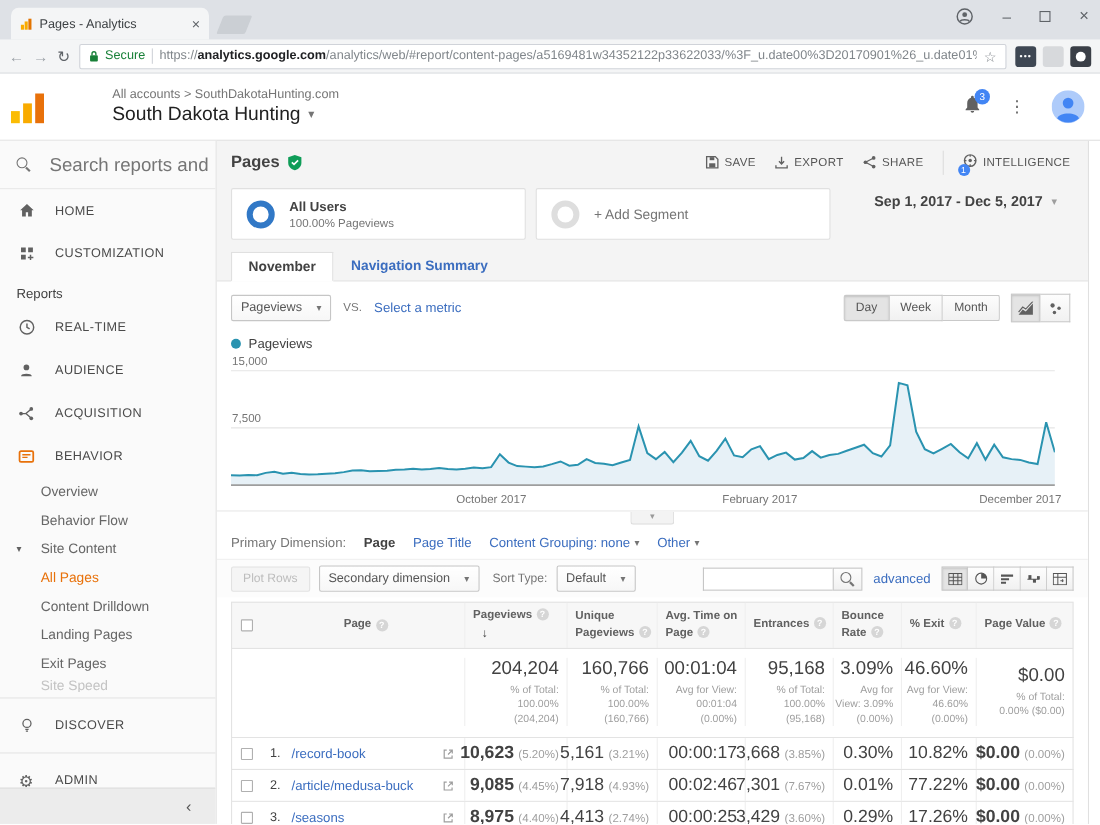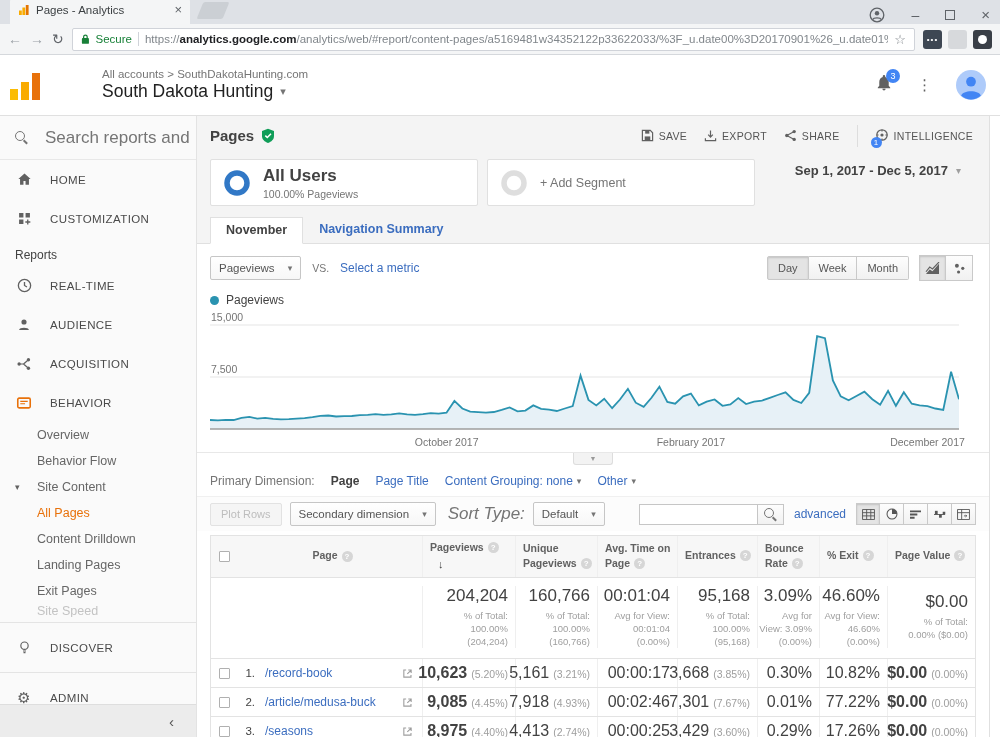--- a/index.html
+++ b/index.html
@@ -1,19 +1,19 @@
 <!DOCTYPE html>
 <html><head>
 <meta charset="utf-8">
 <style>
 * { box-sizing: border-box; margin:0; padding:0; }
 body { width:1000px; height:750px; overflow:hidden; font-family:"Liberation Sans",sans-serif; background:#fff; }
 
 
-.tabstrip { height:24px; background:#dee1e6; display:flex; align-items:flex-end; position:relative; }
+.tabstrip { height:36px; background:#dee1e6; display:flex; align-items:flex-end; position:relative; }
 .tab { width:180px; height:29px; background:#f4f5f6; border-radius:7px 7px 0 0; margin-left:10px; display:flex; align-items:center; padding:0 8px; font-size:11.5px; color:#3c4043; }
 .tab-title { margin:0 6px; flex:1; white-space:nowrap; overflow:hidden; }
 .tab-close { color:#5f6368; font-size:13px; cursor:default; }
 .newtab { width:26px; height:17px; background:#cbcfd4; transform:skewX(-22deg); margin:0 0 5px 10px; border-radius:2px; }
 .win-controls { position:absolute; right:10px; top:6px; display:flex; align-items:center; gap:26px; color:#5f6368; }
 .win-max { width:10px; height:10px; border:1.3px solid #5f6368; }
 .win-min { font-size:14px; }
 .win-close { font-size:15px; }
 .toolbar { height:31px; background:#f4f5f6; border-bottom:1px solid #d5d8dc; display:flex; align-items:center; padding:0 8px; gap:8px; }
 .nav-glyph { font-size:14px; color:#9aa0a6; }
@@ -70,21 +70,21 @@
 .report-toolbar { height:39px; display:flex; align-items:center; padding:0 16px 0 13px; }
 .report-title { font-size:15px; font-weight:bold; color:#424242; display:flex; align-items:center; gap:7px; }
 .report-actions { margin-left:auto; display:flex; align-items:center; gap:17px; }
 .action { display:flex; align-items:center; gap:5px; font-size:10.5px; color:#555; letter-spacing:.3px; }
 .action-sep { width:1px; height:22px; background:#ddd; }
 .intel-wrap { position:relative; }
 .badge-sm { position:absolute; bottom:-4px; left:-4px; width:11px; height:11px; border-radius:50%; background:#4285f4; color:#fff; font-size:8px; text-align:center; line-height:11px; }
 
 .segments { display:flex; align-items:flex-start; padding:4px 13px 12px; gap:9px; position:relative; }
 .seg-card { width:268px; height:47px; background:#fff; border:1px solid #e0e0e0; border-radius:2px; display:flex; align-items:center; padding:0 12px; gap:12px; }
-.seg-name { font-size:17px; color:#424242; font-weight:bold; }
+.seg-name { font-size:12px; color:#424242; font-weight:bold; }
 .seg-sub { font-size:10.5px; color:#757575; margin-top:2px; }
 .seg-add-label { font-size:12.5px; color:#757575; }
 .date-range { position:absolute; right:28px; top:8px; font-size:13px; font-weight:bold; color:#424242; display:flex; align-items:center; gap:8px; }
 .date-range .car { color:#9e9e9e; font-size:10px; font-weight:normal; }
 
 .tabs-row { display:flex; align-items:flex-end; padding:0 13px; height:26px; border-bottom:1px solid #e0e0e0; background:#f4f4f4; }
 .tab-explorer { padding:5px 15px 6px; font-size:12.5px; font-weight:bold; color:#424242; background:#fff; border:1px solid #e0e0e0; border-bottom:1px solid #fff; margin-bottom:-1px; }
 .tab-navsum { padding:5px 16px 7px; font-size:12.5px; font-weight:bold; color:#3b6dbf; }
 
 .panel { background:#fff; flex:1; overflow:hidden; }
@@ -115,21 +115,21 @@
 .chart-collapse { width:40px; height:12px; background:#f3f3f3; border:1px solid #ddd; border-top:none; margin:0 auto; text-align:center; color:#999; font-size:7px; line-height:11px; border-radius:0 0 3px 3px; }
 
 .dim-row { display:flex; align-items:center; gap:16px; padding:9px 13px 8px; font-size:12px; }
 .dim-label { color:#757575; }
 .dim-active { color:#424242; font-weight:bold; }
 .dim-opt { color:#3b6dbf; display:flex; align-items:center; gap:4px; }
 .dim-opt .car { color:#757575; font-size:9px; }
 
 .tablectrl { display:flex; align-items:center; padding:5px 13px; gap:8px; background:#fcfcfc; border-top:1px solid #f0f0f0; }
 .btn-disabled { height:23px; padding:0 10px; font-size:11px; color:#bdbdbd; background:#f5f5f5; border:1px solid #e2e2e2; border-radius:2px; display:flex; align-items:center; }
-.sort-label { font-size:17px; color:#757575; margin-left:4px;font-style:italic; }
+.sort-label { font-size:11px; color:#757575; margin-left:4px; }
 .search-wrap { margin-left:auto; display:flex; align-items:center; }
 .search-wrap input { width:118px; height:21px; border:1px solid #c6c6c6; border-right:none; font-size:12px; padding:0 6px; outline:none; font-family:inherit; }
 .search-btn { width:27px; height:21px; border:1px solid #c6c6c6; background:linear-gradient(#fdfdfd,#f1f1f1); display:flex; align-items:center; justify-content:center; }
 .adv { margin:0 10px; }
 .view-btns { display:flex; }
 .view-btn { width:24px; height:22px; background:linear-gradient(#fdfdfd,#f1f1f1); border:1px solid #c9c9c9; border-left:none; display:flex; align-items:center; justify-content:center; }
 .view-btn:first-child { border-left:1px solid #c9c9c9; }
 .view-btn.active { background:#e4e4e4; box-shadow:inset 0 1px 2px rgba(0,0,0,.15); }
 
 

